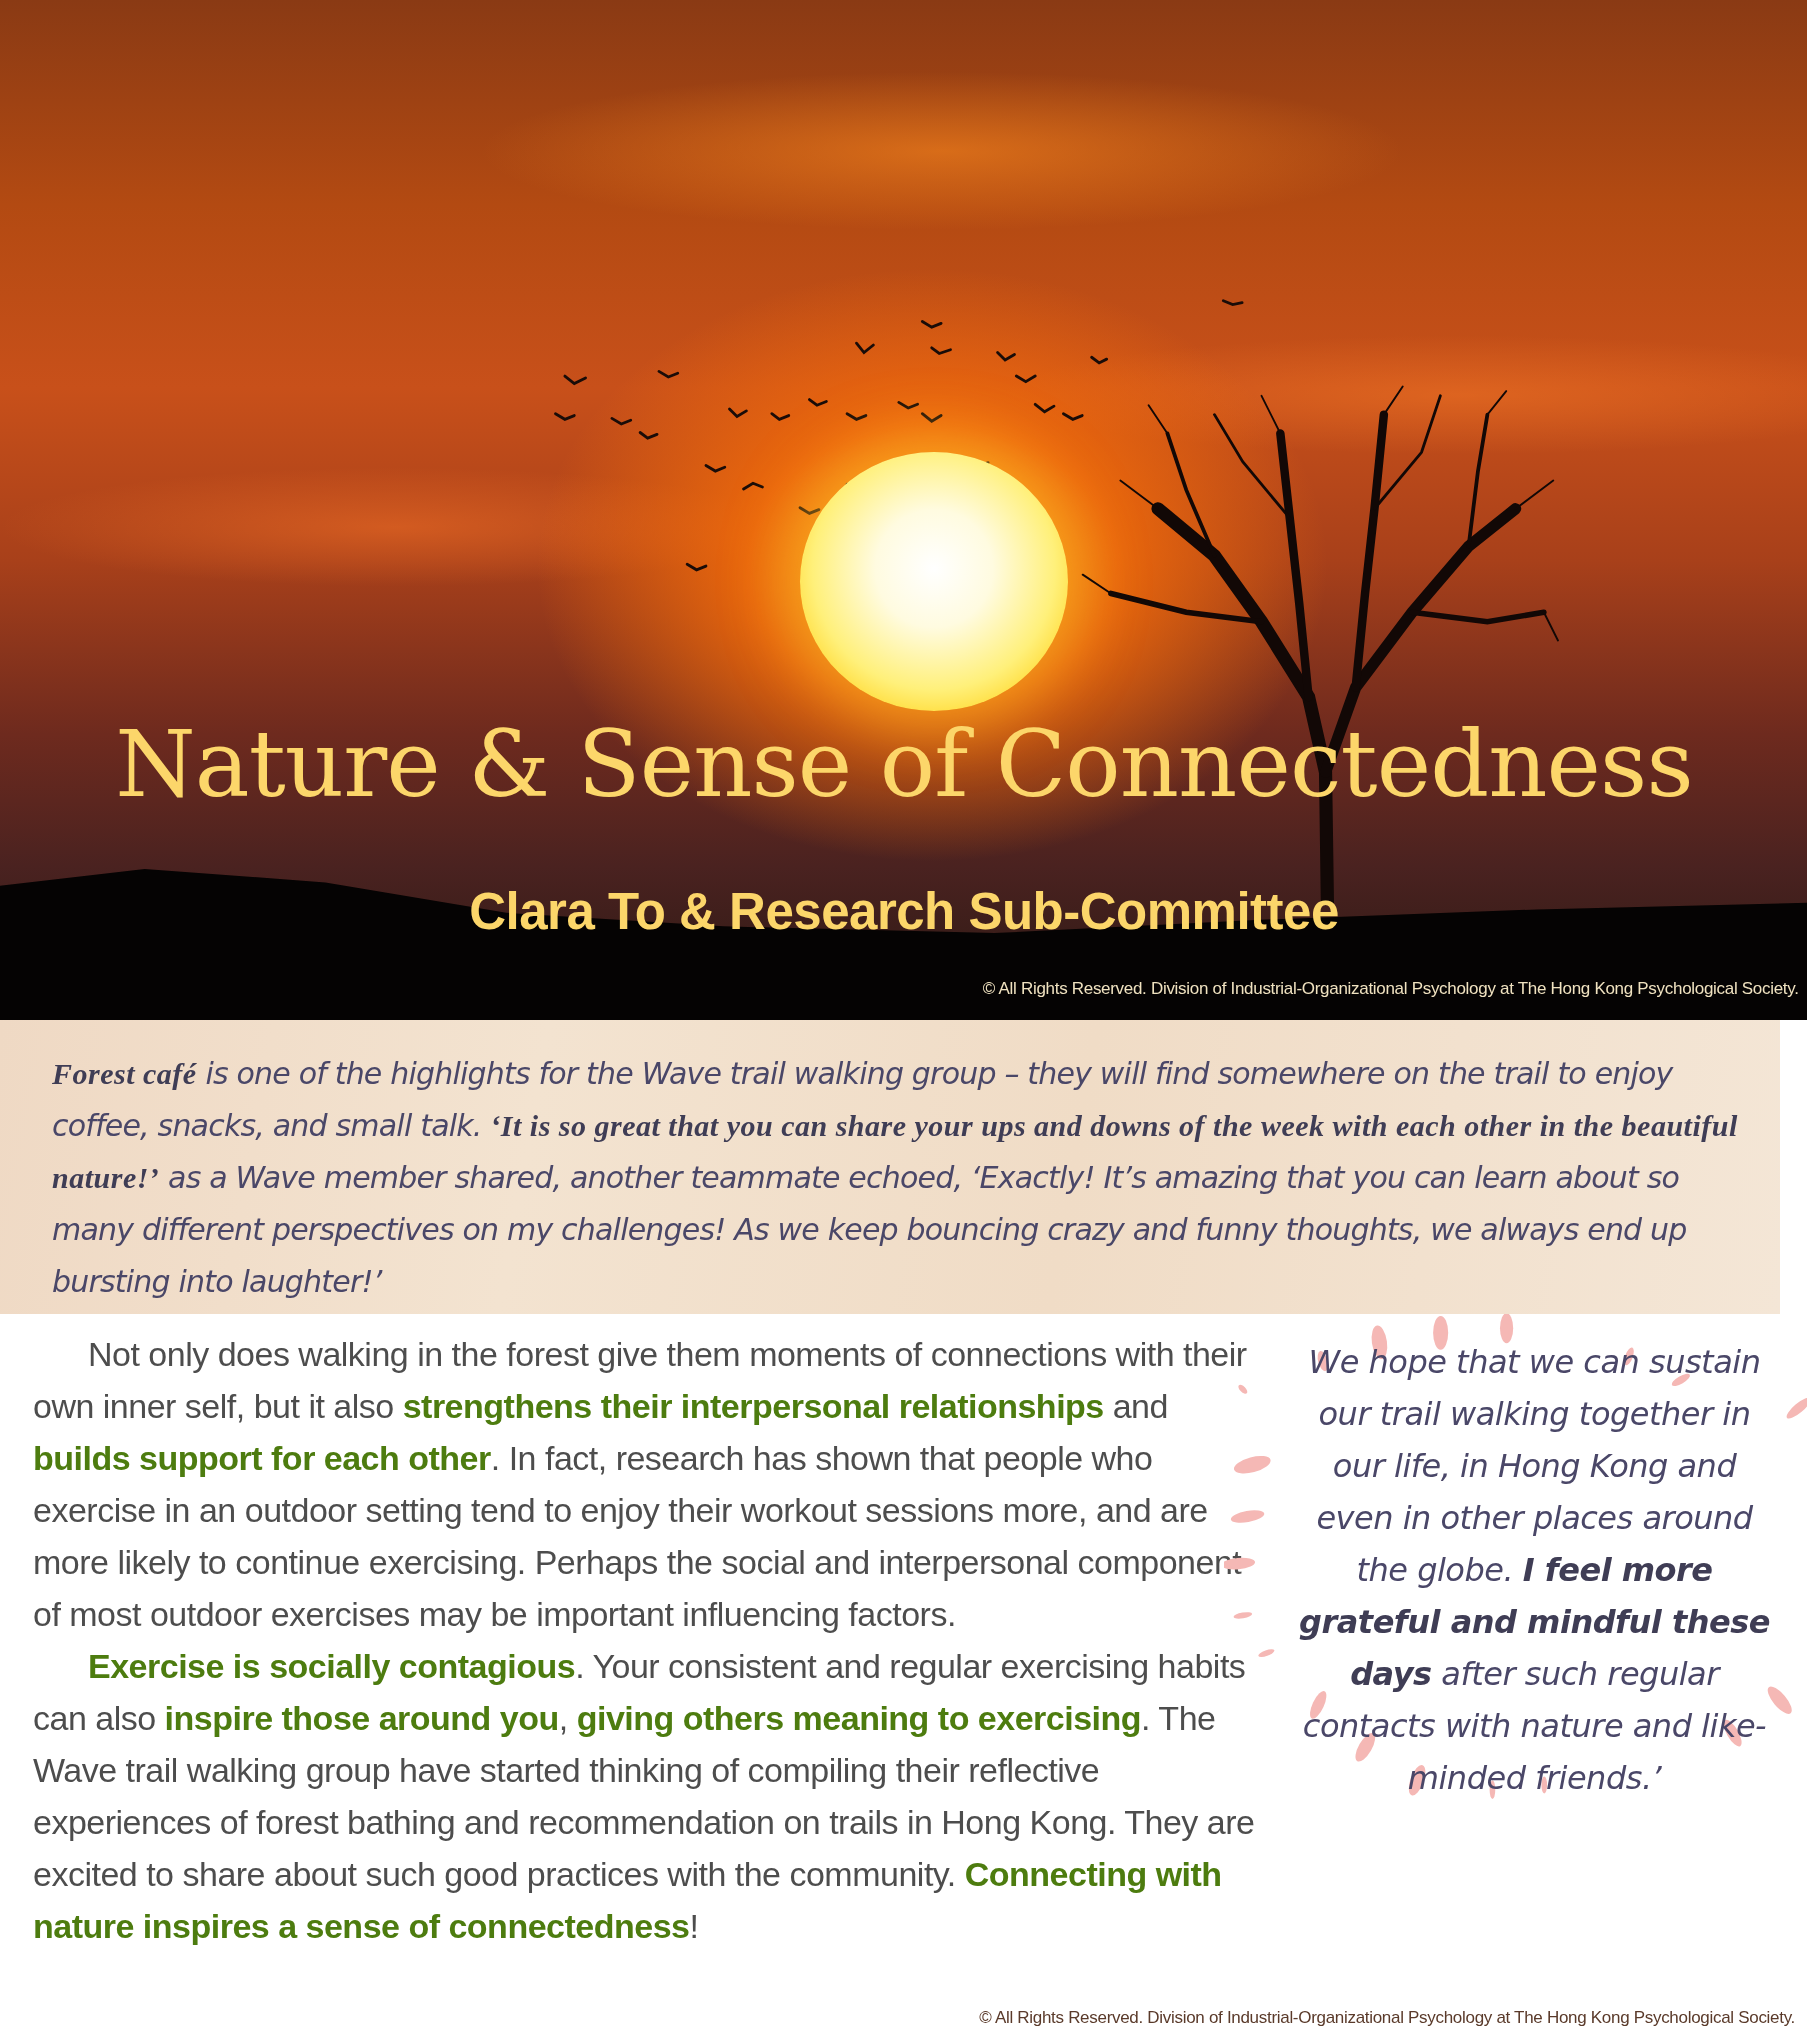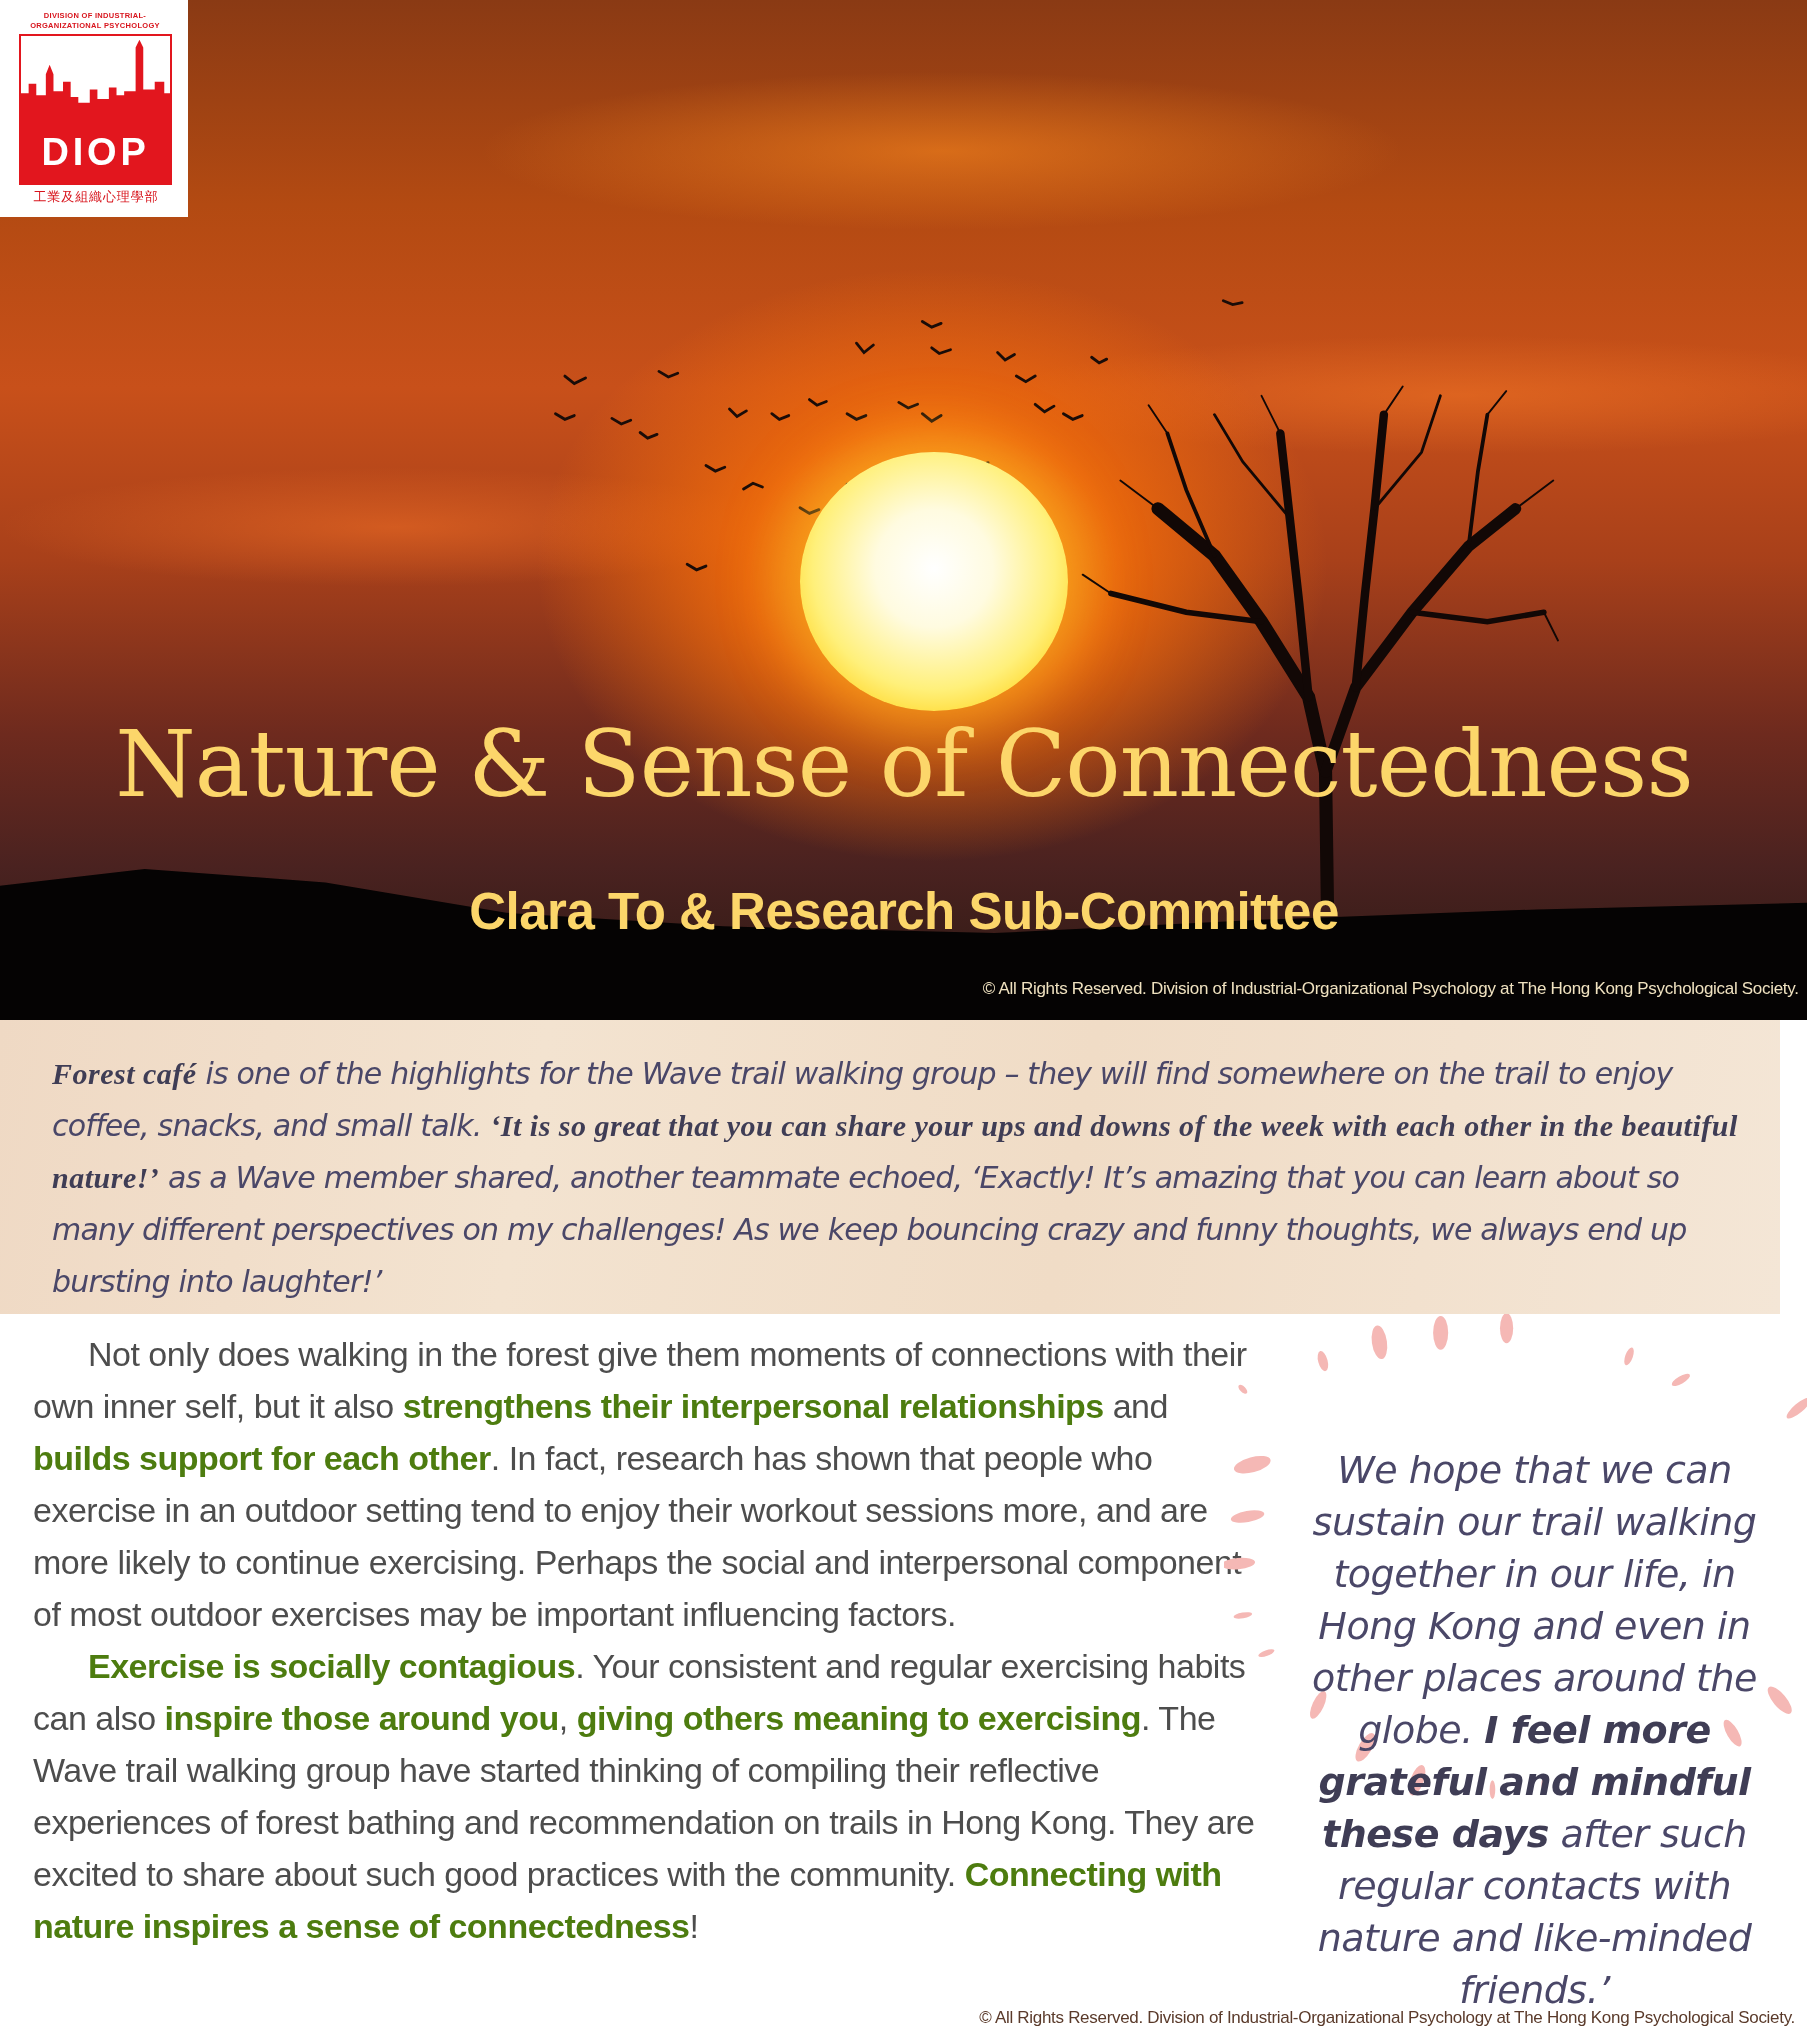--- a/index.html
+++ b/index.html
@@ -37,21 +37,21 @@
   .quote-band { position:absolute; left:0; top:1020px; width:1780px; height:294px;
     background: linear-gradient(100deg, #efd9c4 0%, #f3e3d0 30%, #f0dcc6 60%, #f4e6d6 100%); }
   .quote-band p { margin:0; position:absolute; left:52px; top:28px; width:1695px; font-family:"DejaVu Sans", sans-serif; font-style:italic; font-size:30px; line-height:52px; color:#4a4768; letter-spacing:-0.8px; }
   .quote-band b { font-weight:bold; color:#3f3d55; letter-spacing:0.5px;font-family:Liberation Serif, serif; }
 
   
   .body-text { position:absolute; left:33px; top:1328px; width:1224px; font-family:"Liberation Sans", sans-serif; font-size:34px; line-height:52px; color:#4d4d4d; letter-spacing:-0.5px; }
   .body-text p { margin:0; text-indent:55px; }
   .body-text b { color:#4d7c0f; }
 
-  .side-quote { position:absolute; left:1299px; top:1444px; width:471px; text-align:center; font-family:"DejaVu Sans", sans-serif; font-style:italic; font-size:38px; line-height:52px; color:#4a4768; letter-spacing:-0.5px; }
+  .side-quote { position:absolute; left:1299px; top:1336px; width:471px; text-align:center; font-family:"DejaVu Sans", sans-serif; font-style:italic; font-size:32px; line-height:52px; color:#4a4768; letter-spacing:-0.5px; }
   .side-quote b { color:#3f3d55; }
   .petals { position:absolute; left:1224px; top:1314px; width:584px; height:697px; }
 
   .copyright-bottom { position:absolute; right:13px; top:2008px; font-family:"Liberation Sans", sans-serif; font-size:17px; color:#5a3a2a; letter-spacing:-0.3px; }
 </style>
 </head>
 <body>
 
 <div class="hero">
   <svg class="birds" viewBox="0 0 800 320">
@@ -97,30 +97,20 @@
       <path d="M150 190 L120 120 L100 60" stroke-width="4"></path>
       <path d="M420 180 L430 100 L440 40" stroke-width="4"></path>
       <path d="M230 150 L180 90 L150 40" stroke-width="3"></path>
       <path d="M320 140 L370 80 L390 20" stroke-width="3"></path>
       <path d="M90 140 L50 110 M40 230 L10 210 M470 140 L510 110 M500 250 L515 280" stroke-width="2"></path>
       <path d="M220 60 L200 20 M330 40 L350 10 M100 60 L80 30 M440 40 L460 15" stroke-width="2"></path>
     </g>
   </svg>
   <div class="ground"></div>
 
-  <div class="logo">
-    <div class="logo-top">DIVISION OF INDUSTRIAL-ORGANIZATIONAL PSYCHOLOGY</div>
-    <div class="logo-box">
-      <svg class="logo-skyline" viewBox="0 0 156 154" preserveAspectRatio="none">
-        <path fill="#e2161e" d="M0 154 L0 60 L8 60 L8 50 L16 50 L16 62 L26 62 L26 40 L30 30 L34 40 L34 58 L44 58 L44 48 L52 48 L52 64 L60 64 L60 70 L72 70 L72 56 L80 56 L80 66 L92 66 L92 54 L100 54 L100 62 L108 62 L108 58 L120 58 L120 12 L124 4 L128 12 L128 56 L140 56 L140 48 L150 48 L150 60 L156 60 L156 154 Z"></path>
-      </svg>
-      <div class="logo-dtop">DIOP</div>
-    </div>
-    <div class="logo-cn">工業及組織心理學部</div>
-  </div>
 
   <div class="title">Nature &amp; Sense of Connectedness</div>
   <div class="subtitle">Clara To &amp; Research Sub-Committee</div>
   <div class="copyright-top">© All Rights Reserved. Division of Industrial-Organizational Psychology at The Hong Kong Psychological Society.</div>
 </div>
 
 <div class="quote-band">
   <p><b>Forest café</b><span> is one of the highlights for the Wave trail walking group – they will find somewhere on the trail to enjoy coffee, snacks, and small talk. </span><b>‘It is so great that you can share your ups and downs of the week with each other in the beautiful nature!’</b><span> as a Wave member shared, another teammate echoed, ‘Exactly! It’s amazing that you can learn about so many different perspectives on my challenges! As we keep bouncing crazy and funny thoughts, we always end up bursting into laughter!’</span></p>
 </div>
 

